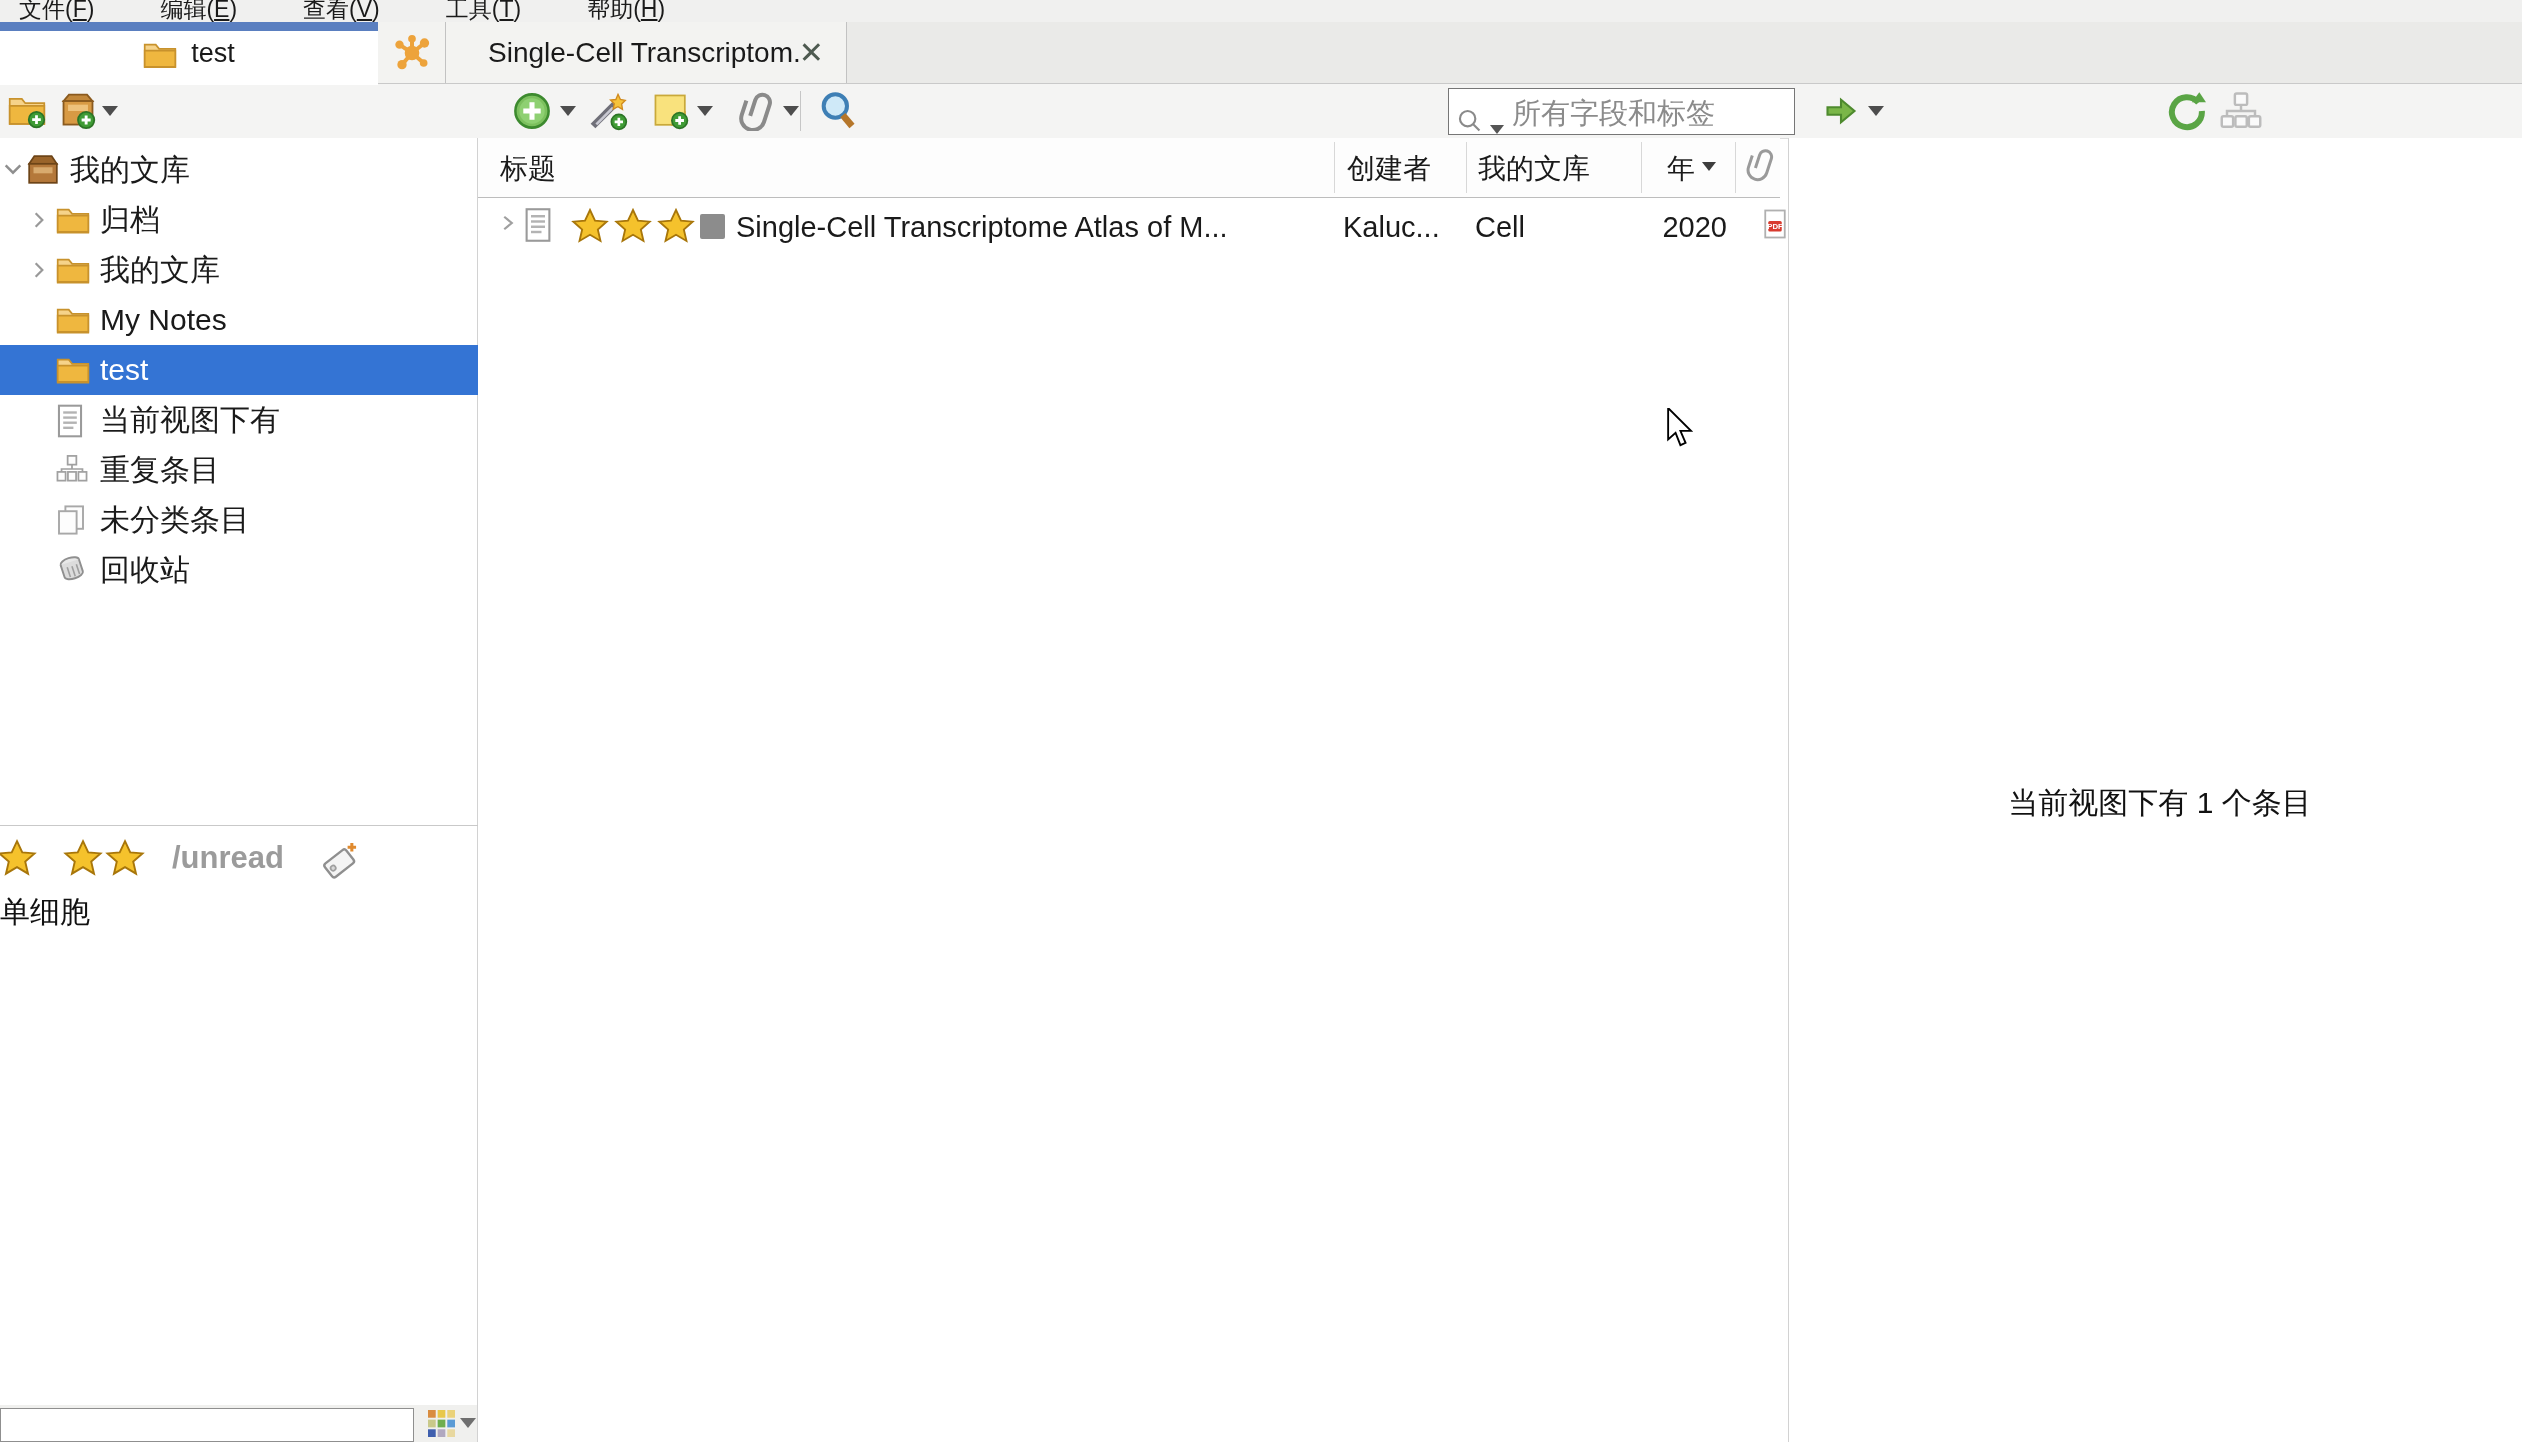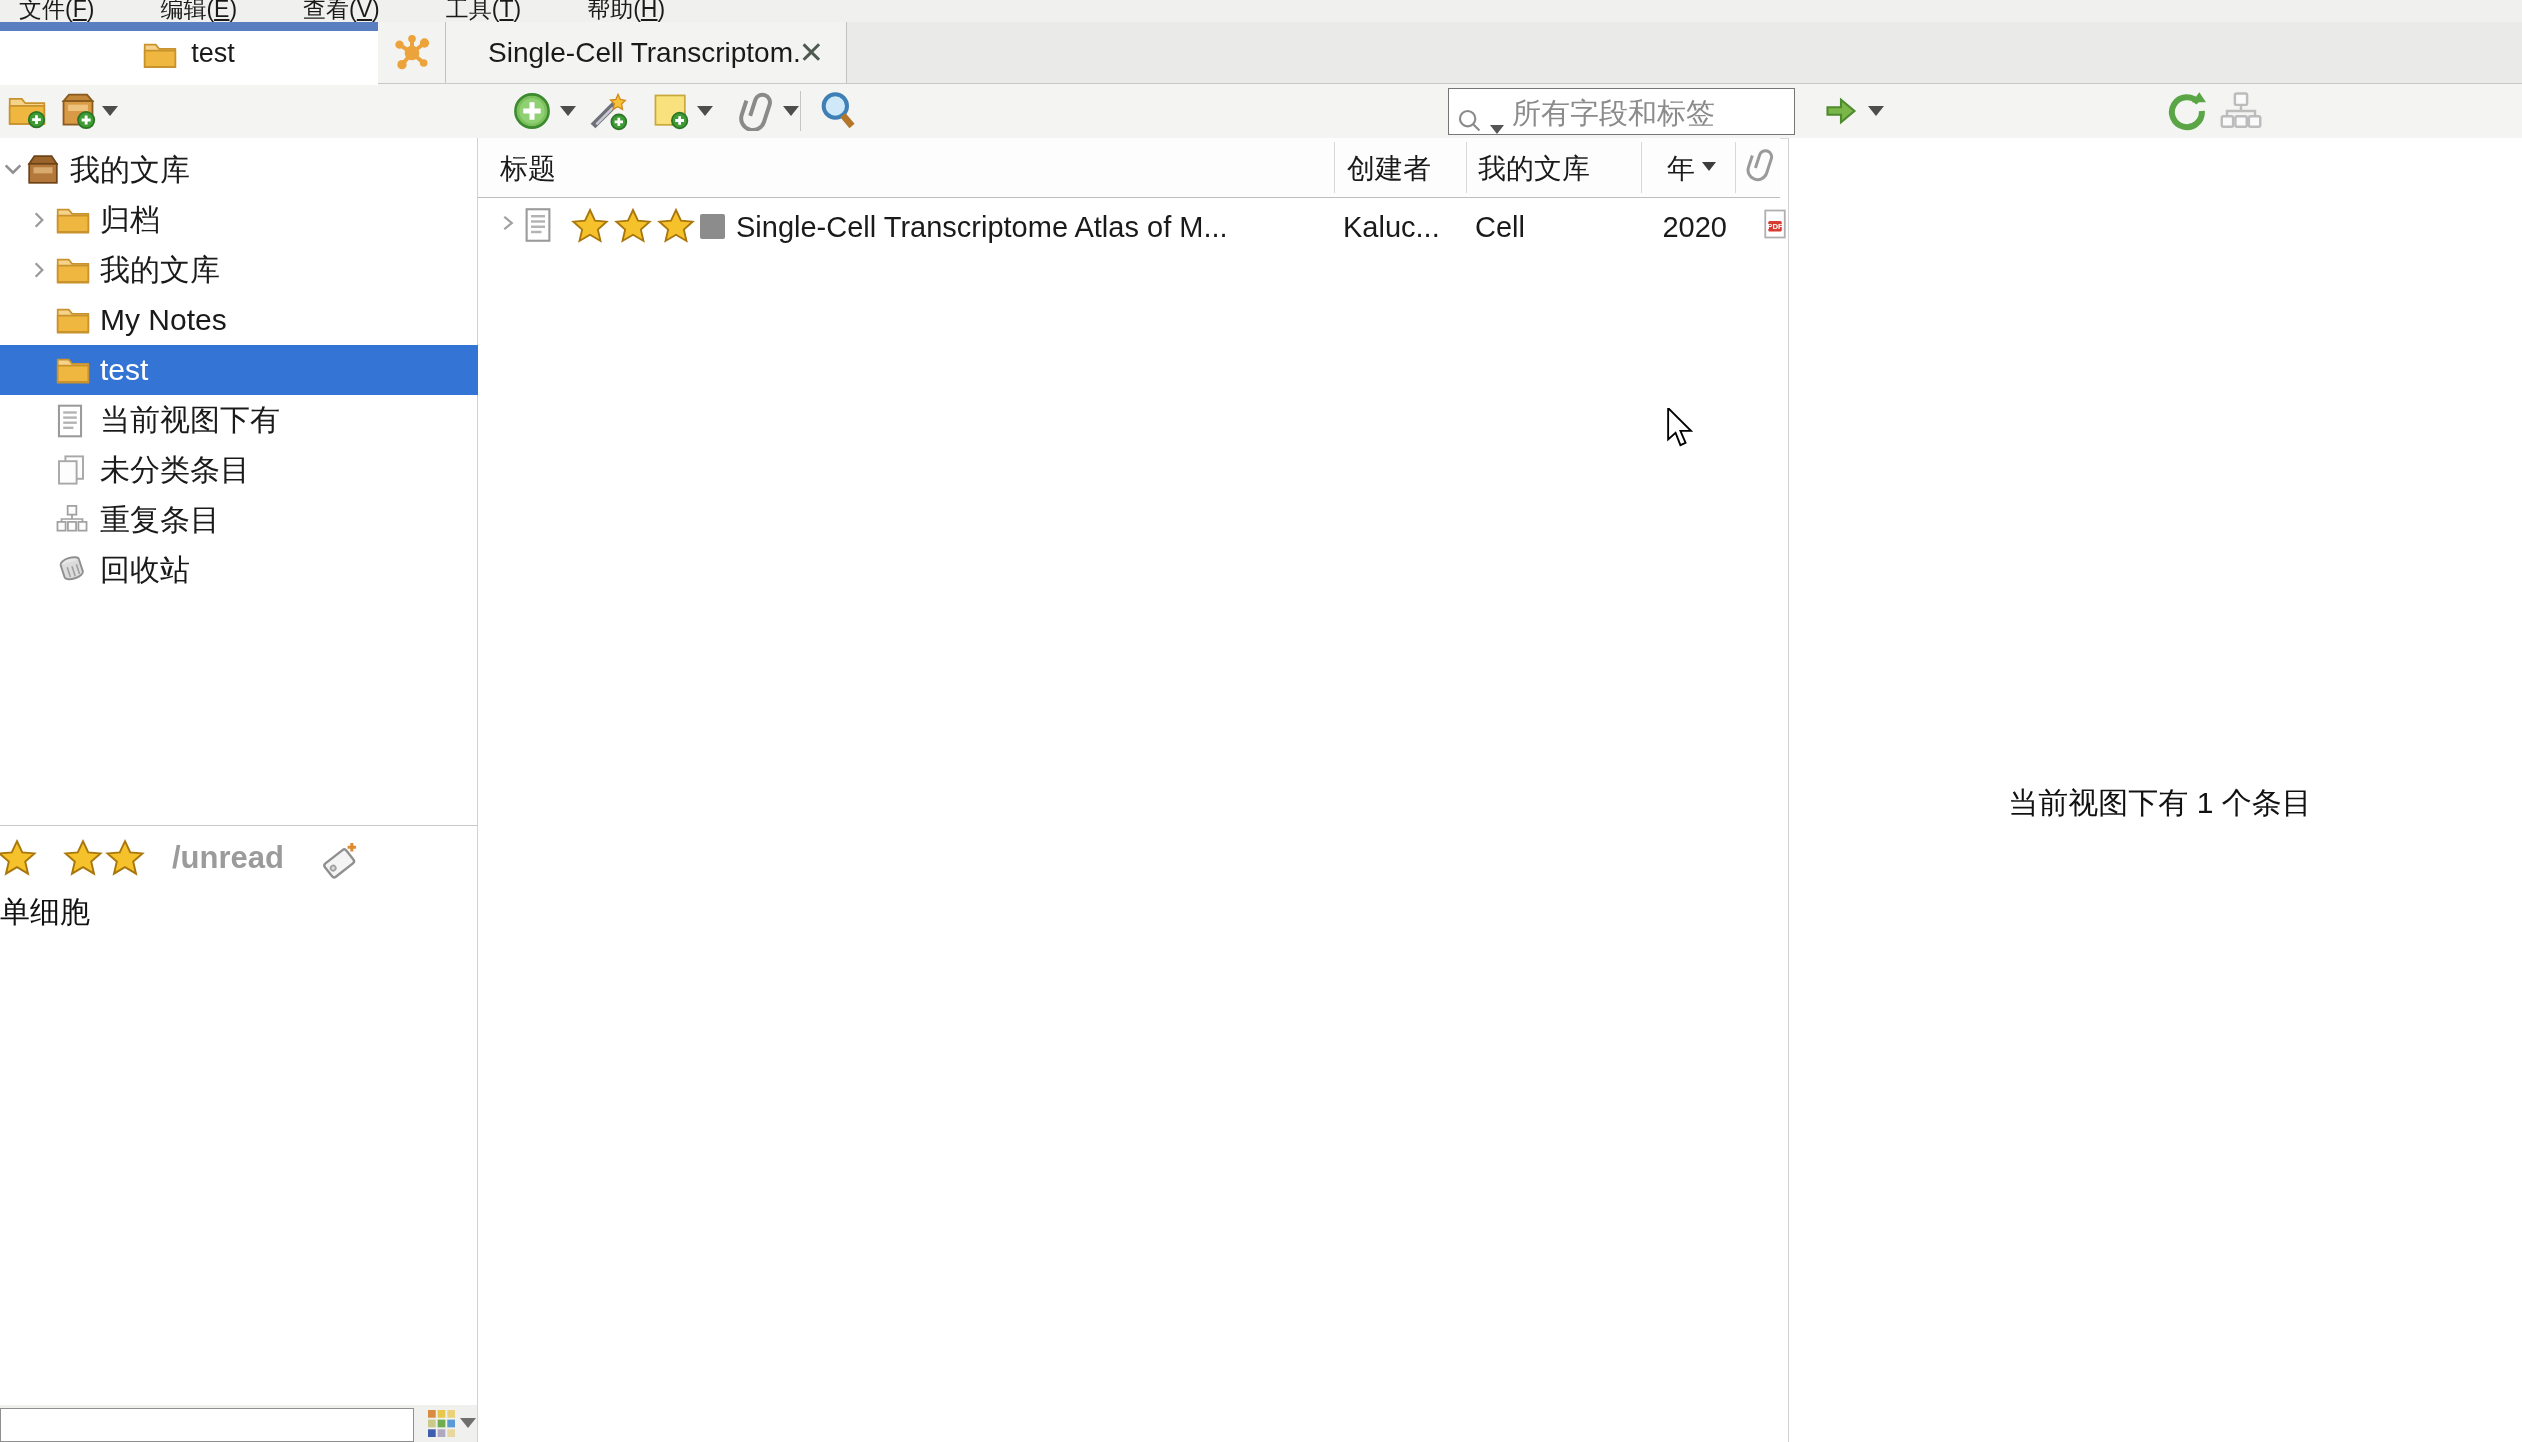--- a/index.html
+++ b/index.html
@@ -299,38 +299,38 @@
               <line x1="4" y1="5" x2="12" y2="5" stroke="#b3b3b3" stroke-width="1.4"></line>
               <line x1="4" y1="8" x2="12" y2="8" stroke="#b3b3b3" stroke-width="1.4"></line>
               <line x1="4" y1="11" x2="12" y2="11" stroke="#b3b3b3" stroke-width="1.4"></line>
               <line x1="4" y1="14" x2="10" y2="14" stroke="#b3b3b3" stroke-width="1.4"></line>
             </svg>
           </span>
           <span class="clabel">当前视图下有</span>
         </div>
         <div class="crow">
           <span class="cicon">
-            <svg width="30" height="32" viewBox="0 0 18 20">
-              <rect x="5.5" y="1.5" width="11" height="14" fill="#fdfdfd" stroke="#a8a8a8" stroke-width="1.2"></rect>
-              <rect x="1.5" y="4.5" width="11" height="14" fill="#fdfdfd" stroke="#a8a8a8" stroke-width="1.2"></rect>
-            </svg>
-          </span>
-          <span class="clabel">未分类条目</span>
-        </div>
-        <div class="crow">
-          <span class="cicon">
             <svg width="32" height="30" viewBox="0 0 22 20">
               <rect x="8" y="1" width="6" height="6" fill="#fdfdfd" stroke="#a0a0a0" stroke-width="1.2"></rect>
               <path d="M11 7 v3 M3.8 12 v-2 h14.4 v2" fill="none" stroke="#a0a0a0" stroke-width="1.2"></path>
               <rect x="1" y="12" width="5.6" height="6" fill="#fdfdfd" stroke="#a0a0a0" stroke-width="1.2"></rect>
               <rect x="8.2" y="12" width="5.6" height="6" fill="#fdfdfd" stroke="#a0a0a0" stroke-width="1.2"></rect>
               <rect x="15.4" y="12" width="5.6" height="6" fill="#fdfdfd" stroke="#a0a0a0" stroke-width="1.2"></rect>
             </svg>
           </span>
           <span class="clabel">重复条目</span>
+        </div>
+        <div class="crow">
+          <span class="cicon">
+            <svg width="30" height="32" viewBox="0 0 18 20">
+              <rect x="5.5" y="1.5" width="11" height="14" fill="#fdfdfd" stroke="#a8a8a8" stroke-width="1.2"></rect>
+              <rect x="1.5" y="4.5" width="11" height="14" fill="#fdfdfd" stroke="#a8a8a8" stroke-width="1.2"></rect>
+            </svg>
+          </span>
+          <span class="clabel">未分类条目</span>
         </div>
         <div class="crow">
           <span class="cicon">
             <svg width="32" height="30" viewBox="0 0 20 18">
               <g transform="rotate(-18 10 9)">
                 <ellipse cx="10" cy="4.5" rx="6" ry="2.6" fill="#e8e8e8" stroke="#8f8f8f" stroke-width="1.2"></ellipse>
                 <path d="M4 4.5 v8 a6 2.6 0 0 0 12 0 v-8" fill="#dcdcdc" stroke="#8f8f8f" stroke-width="1.2"></path>
                 <line x1="7.5" y1="7" x2="7.5" y2="13.5" stroke="#9f9f9f"></line>
                 <line x1="10.5" y1="7.4" x2="10.5" y2="14" stroke="#9f9f9f"></line>
                 <line x1="13.5" y1="7" x2="13.5" y2="13.5" stroke="#9f9f9f"></line>

